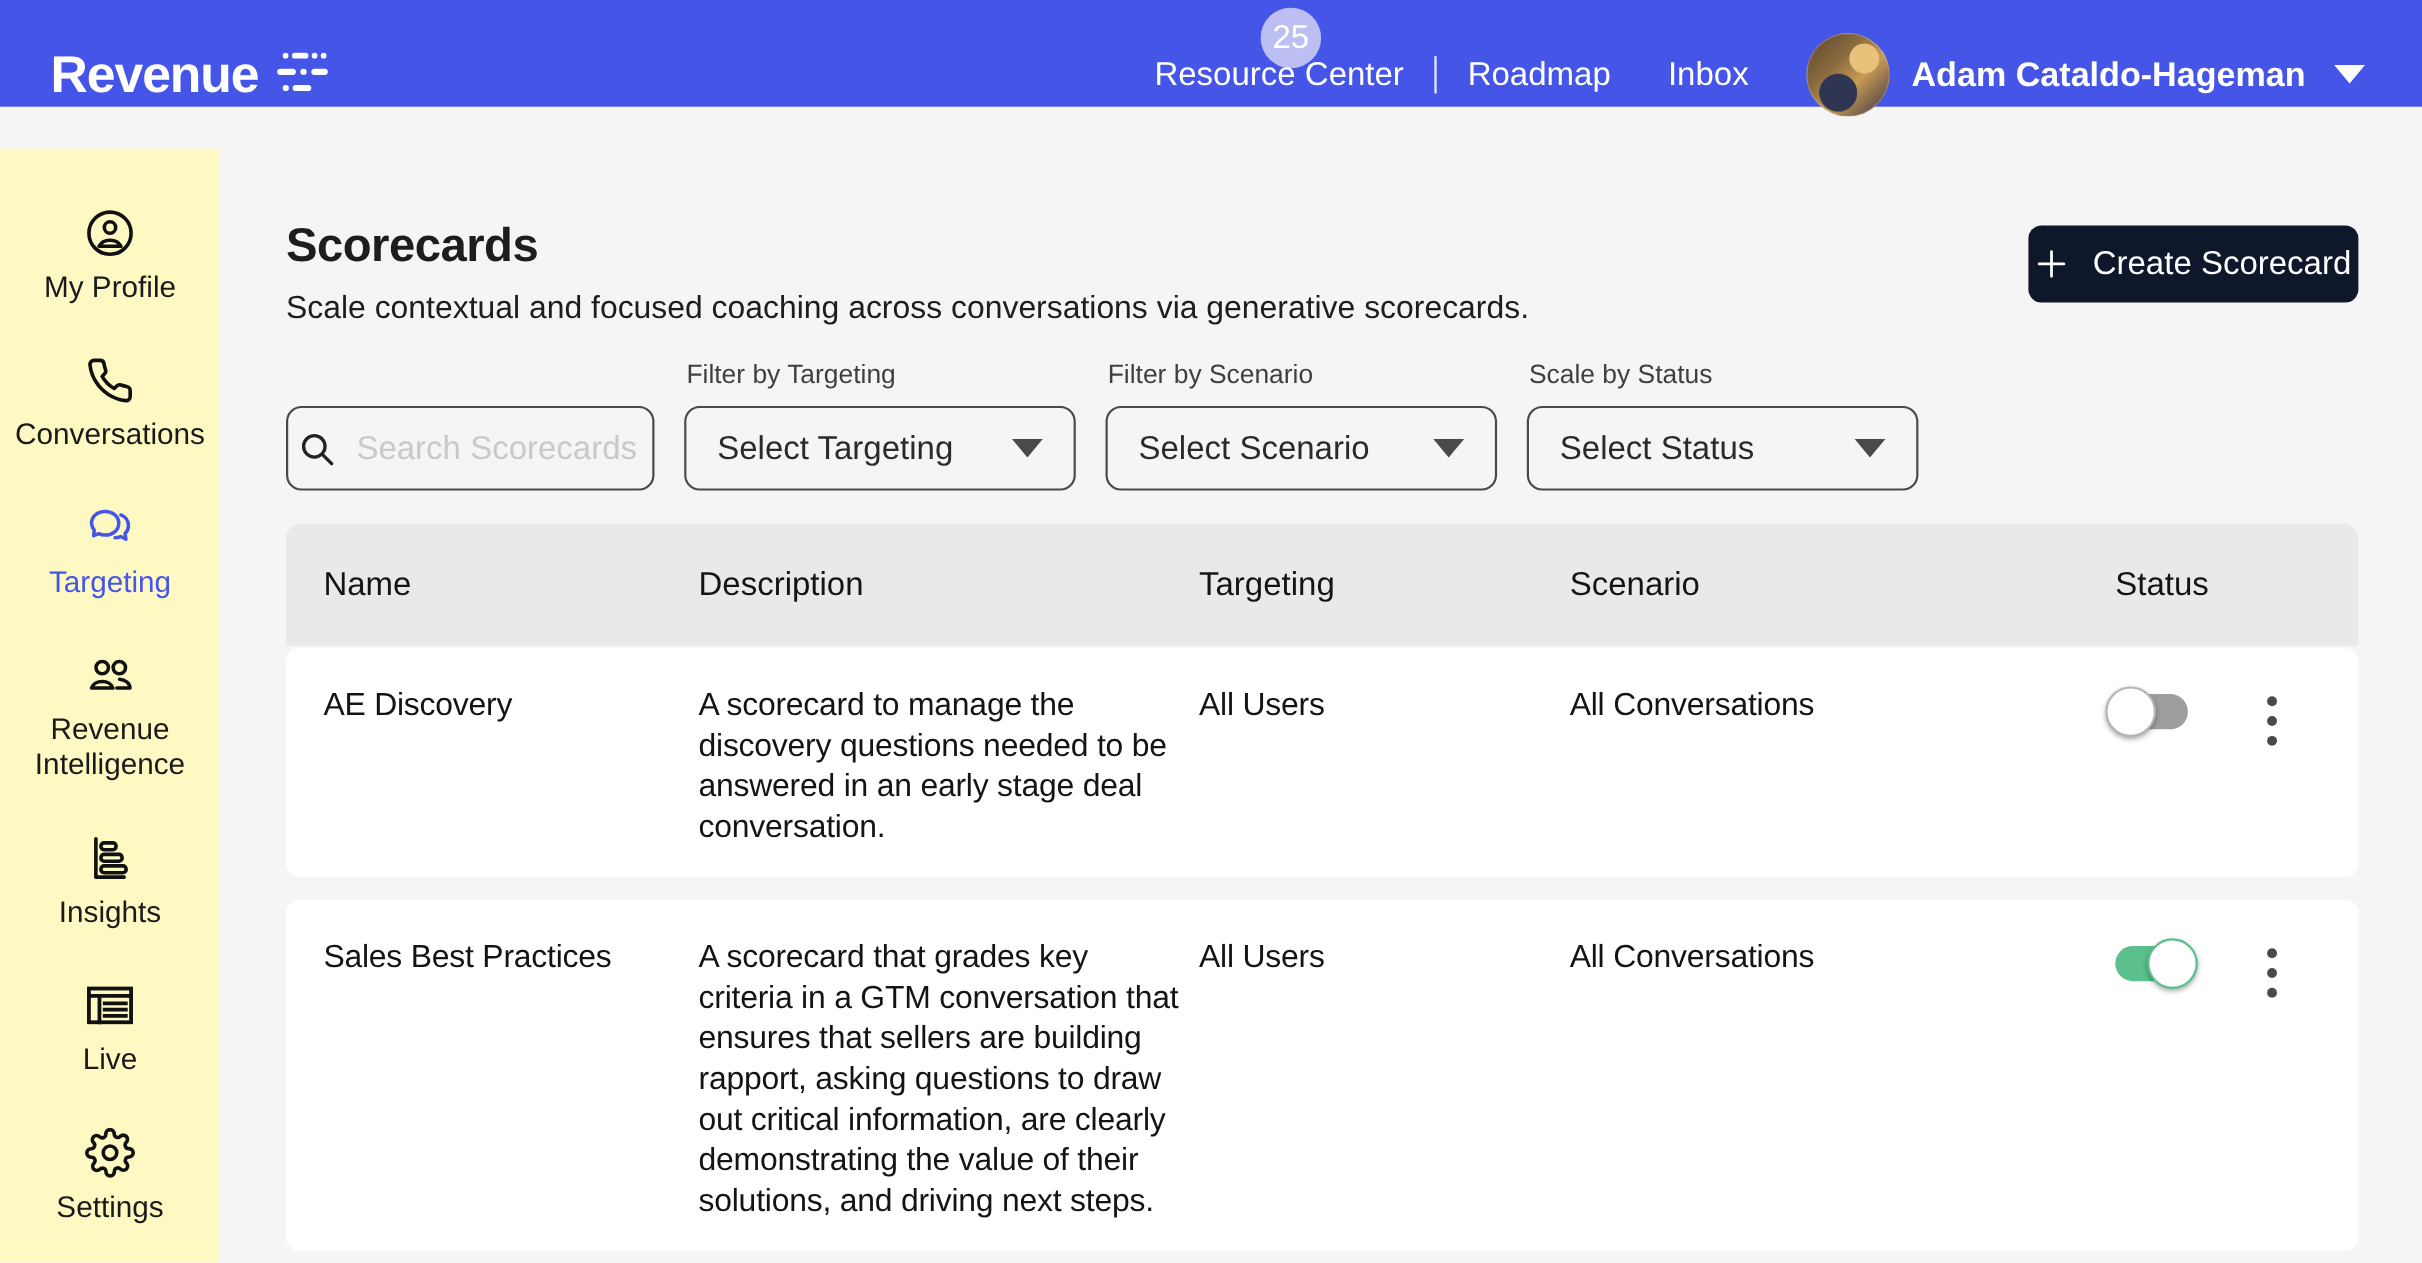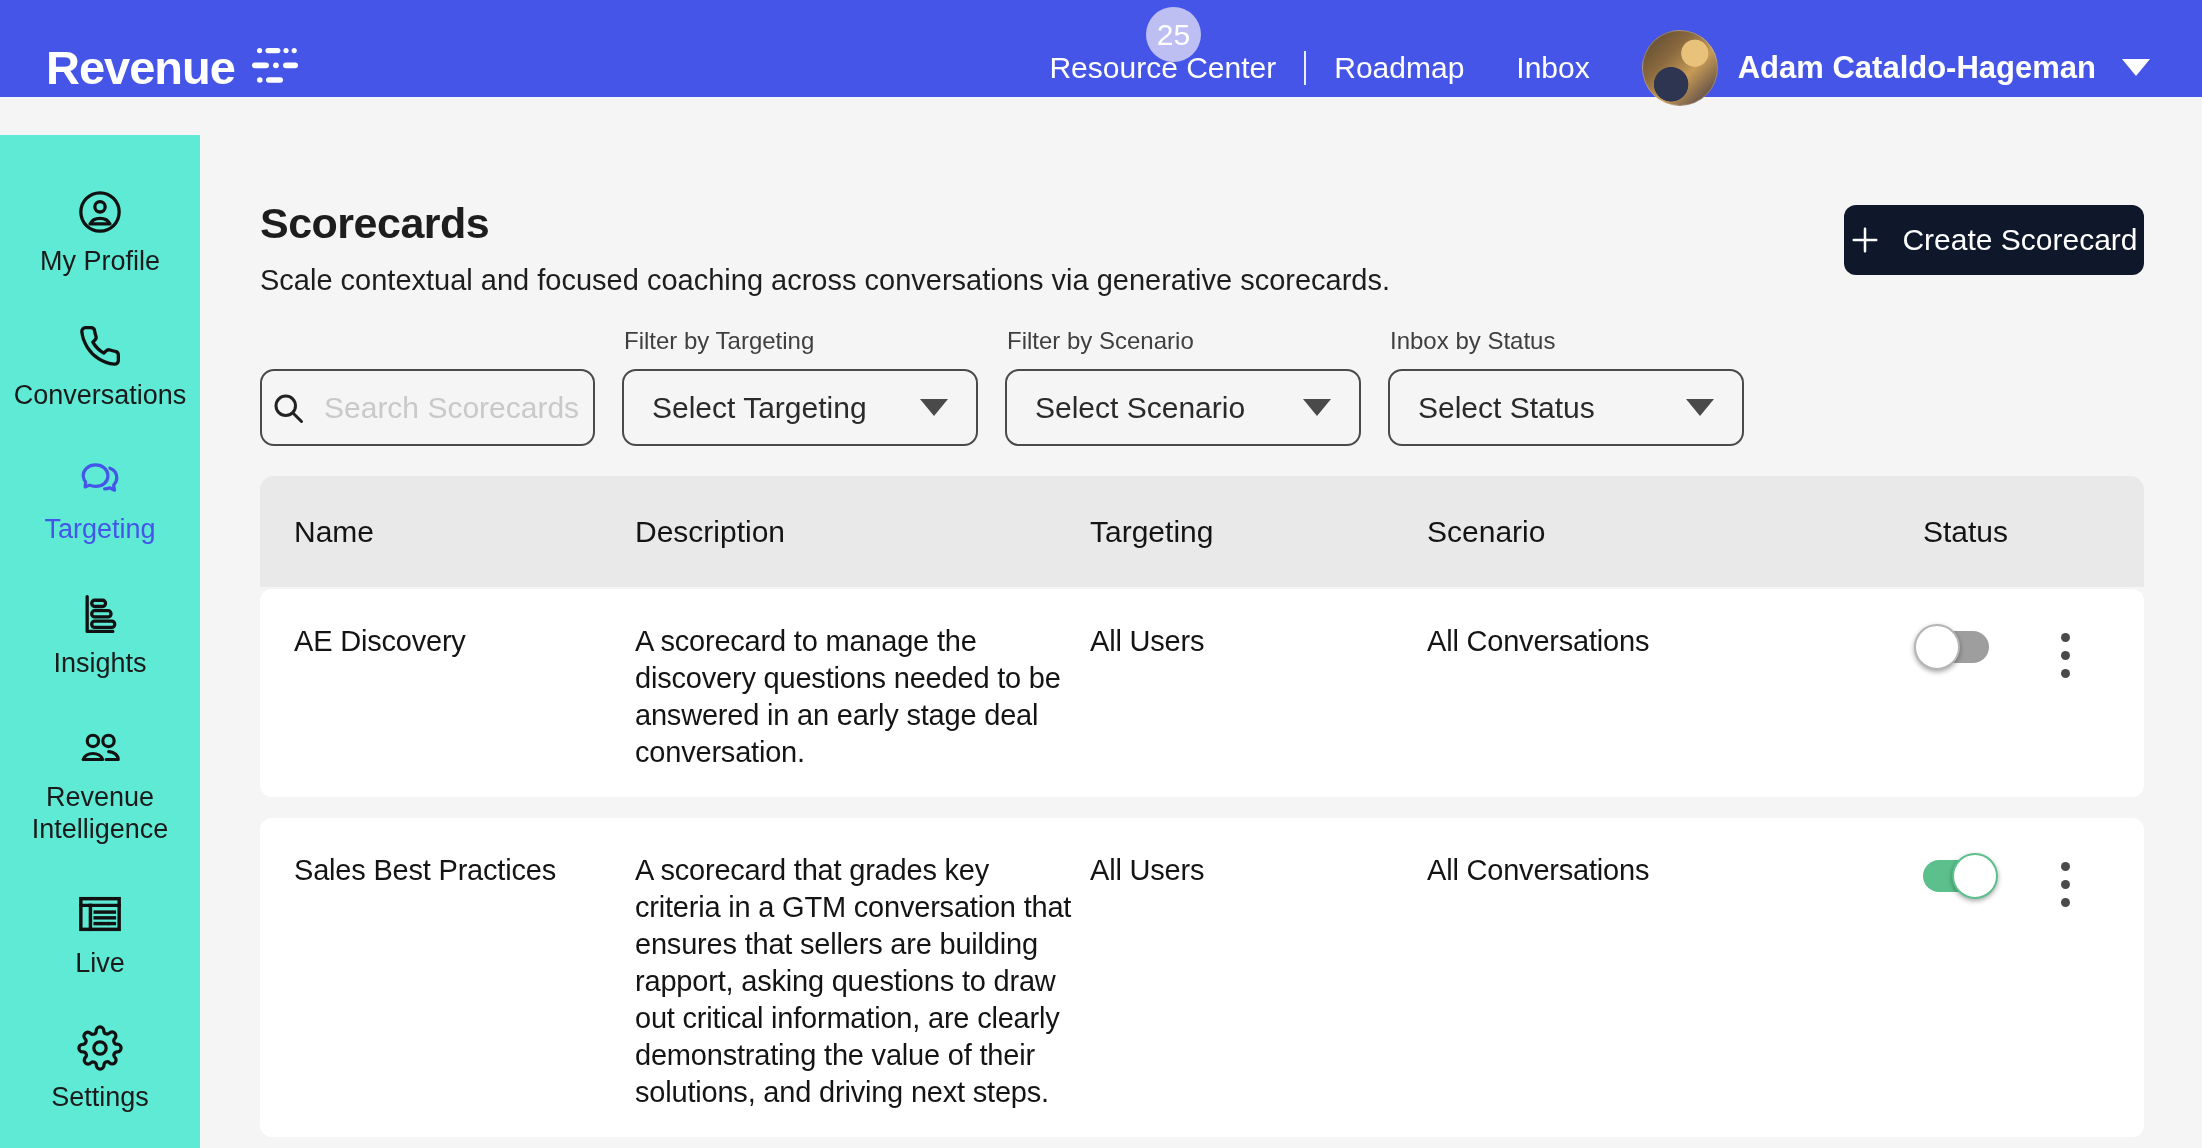--- a/index.html
+++ b/index.html
@@ -19,21 +19,21 @@
   .gap-lg { margin-right:52px; }
   .avatar { width:76px; height:76px; border-radius:50%; margin-right:20px; flex:none;
             background:radial-gradient(circle at 38% 72%, #2e3550 0 24%, rgba(0,0,0,0) 25%),
                        radial-gradient(circle at 70% 30%, #e8c27a 0 18%, rgba(0,0,0,0) 19%),
                        linear-gradient(135deg, #5a4630 0%, #8a6a3f 35%, #c79b55 60%, #3a3243 100%);
             border:1px solid rgba(255,255,255,.25); cursor:pointer; }
   .username { color:#fff; font-size:31px; font-weight:bold; margin-right:26px; white-space:nowrap; }
   .caret-down { width:0; height:0; border-left:14px solid transparent; border-right:14px solid transparent; border-top:17px solid #ffffff; cursor:pointer; }
 
   
-  .sidebar { position:absolute; left:0; top:135px; width:200px; height:1013px; background:#5eead4; display:flex; flex-direction:column; align-items:center; padding-top:54px; gap:46px; }
+  .sidebar { position:absolute; left:0; top:135px; width:200px; height:1013px; background:#fef9c3; display:flex; flex-direction:column; align-items:center; padding-top:54px; gap:46px; }
   .side-item { display:flex; flex-direction:column; align-items:center; gap:10px; cursor:pointer; }
   .side-item .sicon { width:46px; height:46px; display:flex; align-items:center; justify-content:center; }
   .side-item svg { stroke:#111; }
   .side-item .slabel { font-size:27px; color:#1a1a1a; text-align:center; width:190px; line-height:32px; }
   .side-item.active svg { stroke:#4455E8; }
   .side-item.active .slabel { color:#4455E8; }
 
   
   .main { position:absolute; left:200px; top:135px; width:2002px; height:1013px; background:#f5f5f5; padding:64px 58px 0 60px; }
   .page-head { display:flex; justify-content:space-between; align-items:flex-start; }
@@ -135,40 +135,40 @@
         <svg width="48" height="44" viewBox="0 0 26 24" fill="none" stroke-width="1.8" stroke-linecap="round" stroke-linejoin="round">
           <path d="M17.5 9.6c0 3.6-3.1 6-7 6-1.2 0-2.3-.2-3.3-.7l-2.6 1 .3-2.8a5.9 5.9 0 0 1-1.4-3.5c0-3.6 3.1-6.1 7-6.1s7 2.5 7 6.1z"></path>
           <path d="M18.6 5.3a5.9 5.9 0 0 1 3.9 5.5c0 1.6-.7 3-1.8 4.1l.5 2.9-2.7-1.4c-.9.4-1.9.6-2.9.6"></path>
         </svg>
       </span>
       <span class="slabel">Targeting</span>
     </div>
 
     <div class="side-item">
       <span class="sicon">
+        <svg width="48" height="44" viewBox="0 0 26 24" fill="none" stroke-width="1.8" stroke-linecap="round" stroke-linejoin="round">
+          <circle cx="9" cy="8" r="3.2"></circle>
+          <path d="M3.5 18.5a5.7 4.6 0 0 1 11 0z"></path>
+          <circle cx="17.8" cy="8" r="3.2"></circle>
+          <path d="M16.5 18.5h6.8a5.7 4.6 0 0 0-5.4-4.5"></path>
+        </svg>
+      </span>
+      <span class="slabel">Revenue Intelligence</span>
+    </div>
+
+    <div class="side-item">
+      <span class="sicon">
         <svg width="44" height="46" viewBox="0 0 24 24" fill="none" stroke-width="1.8" stroke-linecap="round" stroke-linejoin="round">
           <path d="M5 2.5v19h14"></path>
           <rect x="7.5" y="4.5" width="7.5" height="3.4" rx="1.6"></rect>
           <rect x="7.5" y="10.2" width="10.5" height="3.4" rx="1.6"></rect>
           <rect x="7.5" y="15.9" width="12.5" height="3.4" rx="1.6"></rect>
         </svg>
       </span>
       <span class="slabel">Insights</span>
-    </div>
-
-    <div class="side-item">
-      <span class="sicon">
-        <svg width="48" height="44" viewBox="0 0 26 24" fill="none" stroke-width="1.8" stroke-linecap="round" stroke-linejoin="round">
-          <circle cx="9" cy="8" r="3.2"></circle>
-          <path d="M3.5 18.5a5.7 4.6 0 0 1 11 0z"></path>
-          <circle cx="17.8" cy="8" r="3.2"></circle>
-          <path d="M16.5 18.5h6.8a5.7 4.6 0 0 0-5.4-4.5"></path>
-        </svg>
-      </span>
-      <span class="slabel">Revenue Intelligence</span>
     </div>
 
     <div class="side-item">
       <span class="sicon">
         <svg width="46" height="40" viewBox="0 0 24 20" fill="none" stroke-width="1.8" stroke-linecap="square">
           <rect x="2" y="2" width="20" height="16"></rect>
           <path d="M2 5.5h20"></path>
           <path d="M7 5.5V18"></path>
           <path d="M9.5 9h10"></path>
             <path d="M9.5 12h10"></path>
@@ -225,21 +225,21 @@
 
       <div class="filter-group">
         <div class="filter-label">Filter by Scenario</div>
         <div class="select">
           <span class="sel-value">Select Scenario</span>
           <span class="sel-caret"></span>
         </div>
       </div>
 
       <div class="filter-group">
-        <div class="filter-label">Inbox by Status</div>
+        <div class="filter-label">Scale by Status</div>
         <div class="select">
           <span class="sel-value">Select Status</span>
           <span class="sel-caret"></span>
         </div>
       </div>
     </div>
 
     <div class="table">
       <div class="thead grid">
         <span class="th">Name</span>

